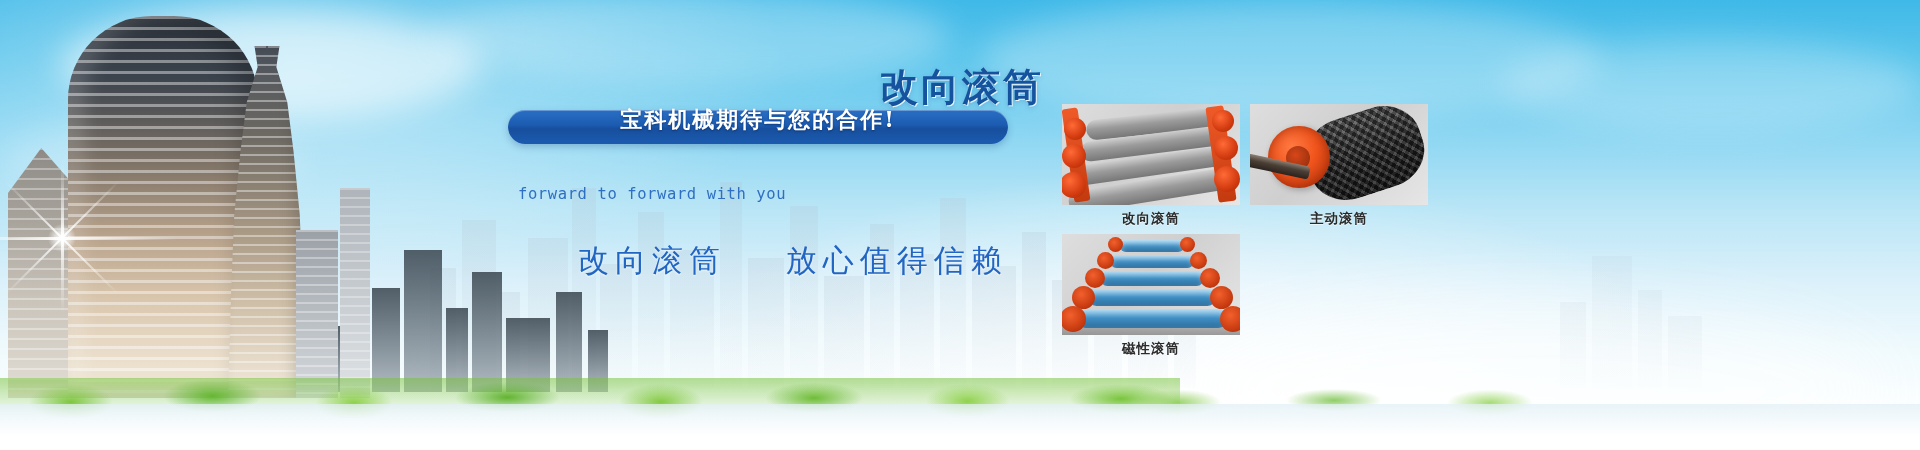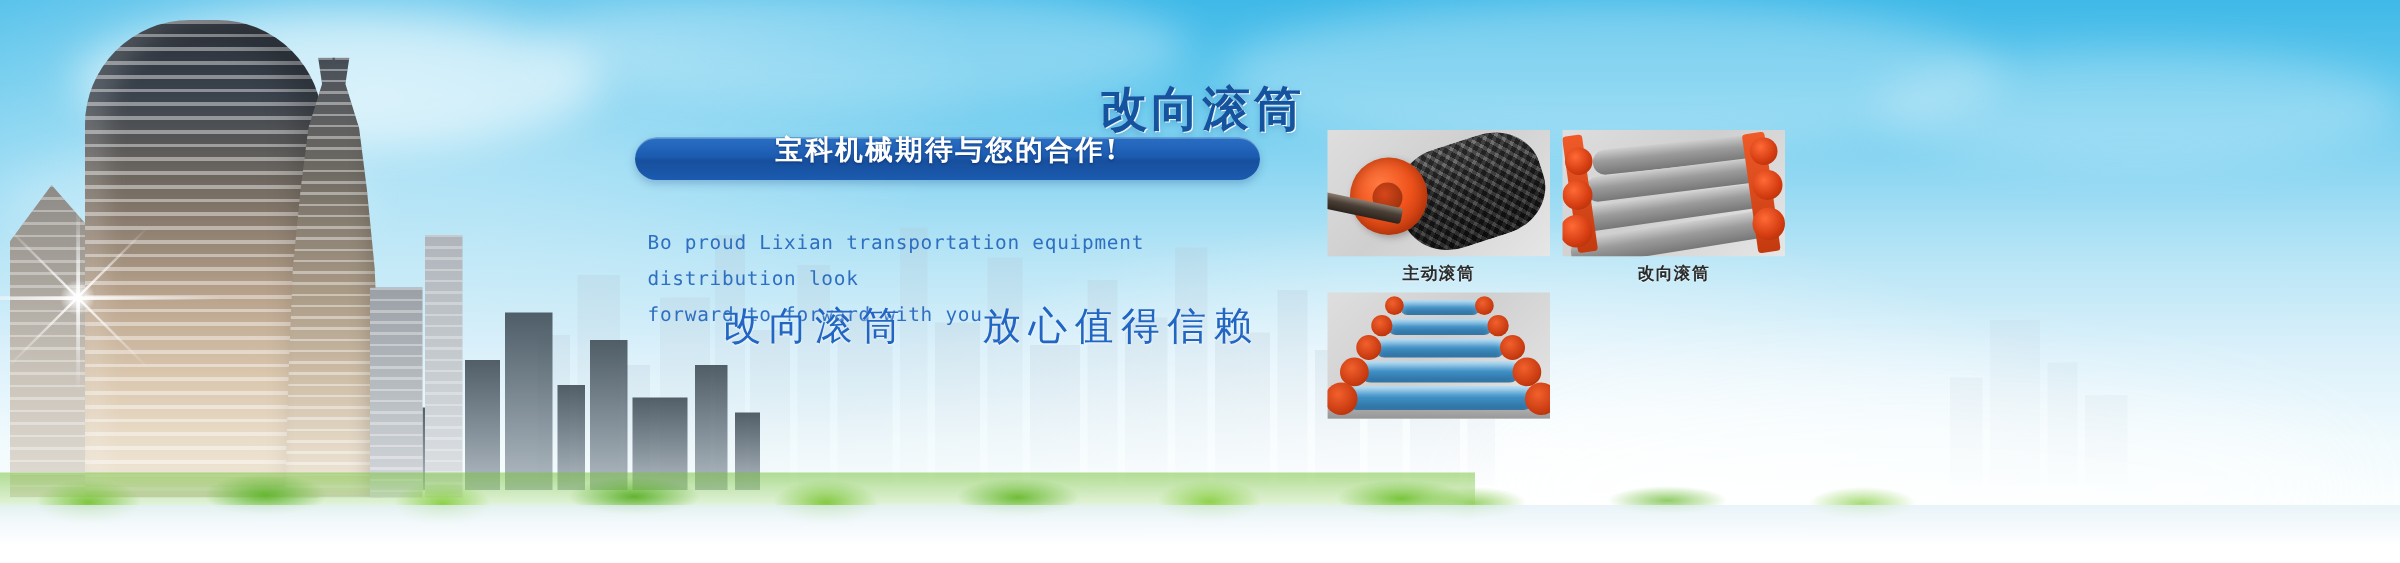--- a/index.html
+++ b/index.html
@@ -295,41 +295,30 @@
   <div class="ground"></div>
 
 
   <div class="pill">
     <div class="pill-text">宝科机械期待与您的合作!</div>
   </div>
 
   <div class="brand-cn">改向滚筒</div>
 
   <div class="eng-lines">
-    <div>Bo proud Lixian transportation equipment distribution look</div>
     <div>forward to forward with you</div>
   </div>
 
   <div class="slogan">
     <span>改向滚筒</span>
     <span class="gap"></span>
     <span>放心值得信赖</span>
   </div>
 
   <div class="grid">
-
-    <div class="cell">
-      <div class="thumb drum1">
-        <div class="body"></div>
-        <div class="face"></div>
-        <div class="hub"></div>
-        <div class="shaft"></div>
-      </div>
-      <div class="cap">主动滚筒</div>
-    </div>
 
     <div class="cell">
       <div class="thumb drums-red">
         <div class="rollerset">
           <div class="rol" style="left:24px;top:10px;width:130px;transform:rotate(-6deg);"></div>
           <div class="rol" style="left:18px;top:30px;width:140px;transform:rotate(-7deg);"></div>
           <div class="rol" style="left:12px;top:52px;width:150px;transform:rotate(-8deg);"></div>
           <div class="rol" style="left:6px;top:76px;width:158px;height:22px;transform:rotate(-9deg);"></div>
           <div class="rframe" style="left:6px;top:4px;width:16px;height:94px;transform:rotate(-8deg);"></div>
           <div class="rframe" style="left:150px;top:2px;width:18px;height:96px;transform:rotate(-8deg);"></div>
@@ -337,36 +326,47 @@
           <div class="rcap" style="left:0px;top:40px;width:24px;height:24px;"></div>
           <div class="rcap" style="left:-2px;top:68px;width:26px;height:26px;"></div>
           <div class="rcap" style="left:150px;top:6px;width:22px;height:22px;"></div>
           <div class="rcap" style="left:152px;top:32px;width:24px;height:24px;"></div>
           <div class="rcap" style="left:152px;top:62px;width:26px;height:26px;"></div>
         </div>
       </div>
       <div class="cap">改向滚筒</div>
     </div>
 
+    <div class="cell">
+      <div class="thumb drum1">
+        <div class="body"></div>
+        <div class="face"></div>
+        <div class="hub"></div>
+        <div class="shaft"></div>
+      </div>
+      <div class="cap">主动滚筒</div>
+    </div>
+
 
     <div class="cell">
       <div class="thumb mag">
         <div class="floor"></div>
         <div class="rolb" style="left:58px;top:6px;width:64px;height:12px;"></div>
         <div class="rolb" style="left:48px;top:21px;width:84px;height:13px;"></div>
         <div class="rolb" style="left:38px;top:37px;width:104px;height:15px;"></div>
         <div class="rolb" style="left:26px;top:55px;width:128px;height:17px;"></div>
         <div class="rolb" style="left:14px;top:75px;width:152px;height:19px;"></div>
         <div class="fb4" style="left:46px;top:3px;width:15px;height:15px;"></div>
         <div class="fb4" style="left:118px;top:3px;width:15px;height:15px;"></div>
         <div class="fb4" style="left:35px;top:18px;width:17px;height:17px;"></div>
         <div class="fb4" style="left:128px;top:18px;width:17px;height:17px;"></div>
         <div class="fb4" style="left:23px;top:34px;width:20px;height:20px;"></div>
         <div class="fb4" style="left:138px;top:34px;width:20px;height:20px;"></div>
         <div class="fb4" style="left:10px;top:52px;width:23px;height:23px;"></div>
         <div class="fb4" style="left:148px;top:52px;width:23px;height:23px;"></div>
         <div class="fb4" style="left:-2px;top:72px;width:26px;height:26px;"></div>
         <div class="fb4" style="left:158px;top:72px;width:26px;height:26px;"></div>
       </div>
+      <div class="cap">磁性滚筒</div>
     </div>
 
   </div>
 </div>
 
 </body></html>

